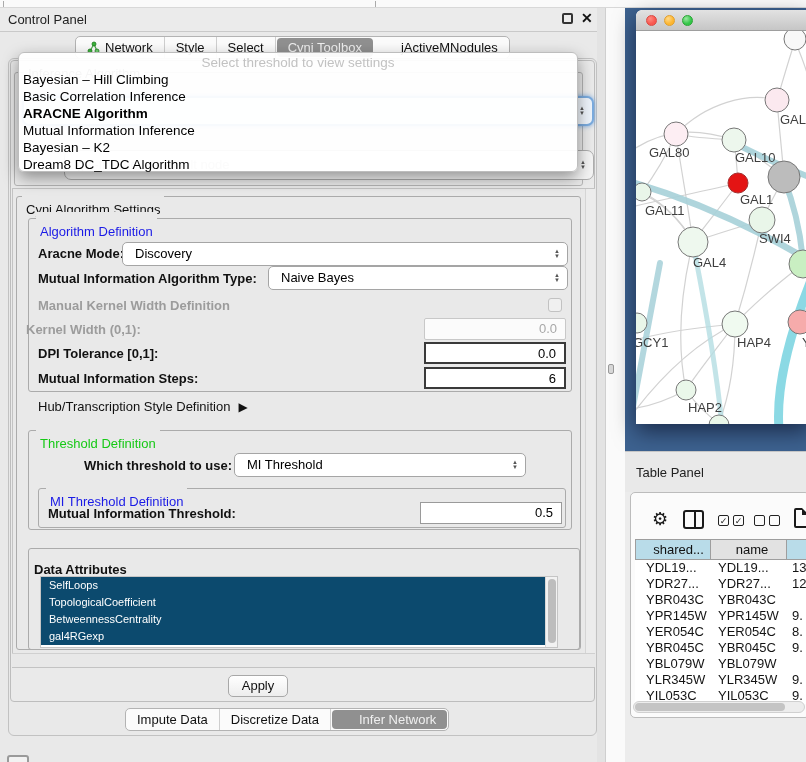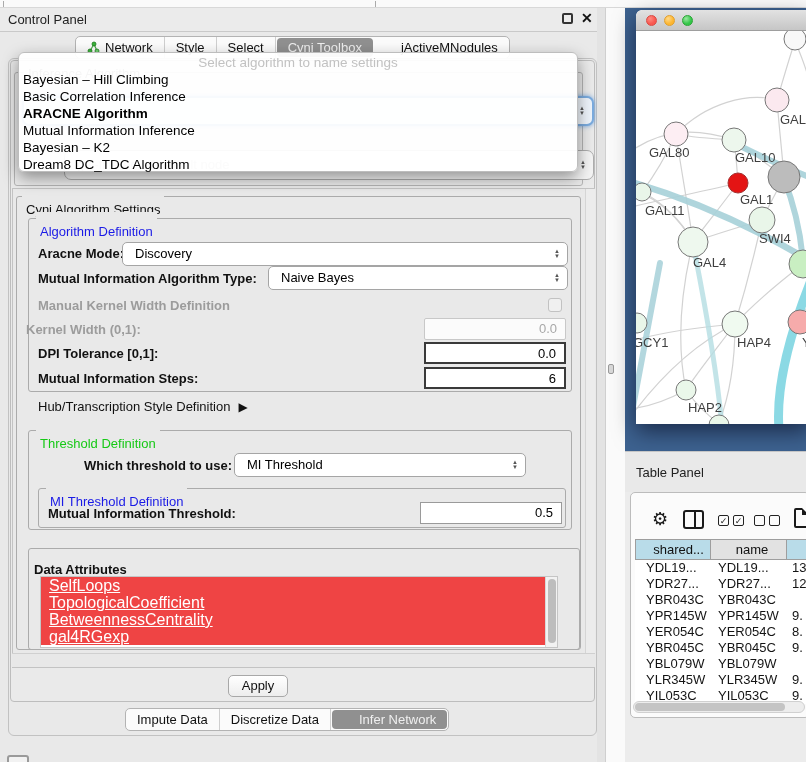--- a/index.html
+++ b/index.html
@@ -76,21 +76,21 @@
   #threshold-legend { left:36px; top:424px; }
   #mi-fieldset { left:38px; top:488px; width:528px; height:40px; }
   #mi-legend { left:46px; top:482px; }
 
   #sources-fieldset { left:28px; top:548px; width:552px; height:102px; }
   #sources-legend { left:36px; top:542px; color:#111;margin-top:44px; }
   #sources-arrow { font-size:11px; margin-left:6px; }
   #attr-label { left:34px; top:562px; }
   #attr-list { left:40px; top:576px; width:518px; height:72px; background:#fff; border:1px solid #c5c5c5; display:flex; overflow:hidden; }
   #attr-items { flex:1; }
-  .attr-item { height:17px; line-height:17px; background:#ef4444; color:#fff; font-size:16px; padding-left:8px; white-space:nowrap;text-decoration:underline; }
+  .attr-item { height:17px; line-height:17px; background:#0c4a6e; color:#fff; font-size:11px; padding-left:8px; white-space:nowrap; }
   #attr-scroll { width:12px; background:#f2f2f2; border-left:1px solid #d8d8d8; position:relative; }
   #attr-thumb { position:absolute; left:1.5px; top:2px; width:8px; height:64px; background:#bdbdbd; border-radius:4px; }
 
   #apply-btn { left:228px; top:675px; width:60px; height:22px; border:1px solid #a8a8a8; border-radius:5px; background:linear-gradient(#ffffff,#ededed); text-align:center; line-height:20px; font-size:13px; color:#111; }
 
   #mini-icon { left:7px; top:755px; width:22px; height:14px; border:2px solid #9a9a9a; border-radius:3px; background:#f2f2f2; }
 
   
   #div-strip1 { left:597px; top:8px; width:9px; height:754px; background:#e3e3e3; border-right:1px solid #cfcfcf; }
   #div-strip2 { left:606px; top:8px; width:19px; height:754px; background:#fafafa; }
@@ -191,21 +191,21 @@
   </div>
   <div class="abs" id="combo2">
     <div id="combo2-text">gal-filtered sif default node</div>
     <span class="combo-spin">
       <span>▲</span>
         <span>▼</span>
     </span>
   </div>
 
   <div class="abs" id="algo-popup">
-    <div id="popup-placeholder">Select algorithm to name settings</div>
+    <div id="popup-placeholder">Select threshold to view settings</div>
     <div id="algo-options">
 
     <div class="popup-item">Bayesian – Hill Climbing</div>
         <div class="popup-item">Basic Correlation Inference</div>
         <div class="popup-item bold">ARACNE Algorithm</div>
         <div class="popup-item">Mutual Information Inference</div>
         <div class="popup-item">Bayesian – K2</div>
         <div class="popup-item">Dream8 DC_TDC Algorithm</div>
       </div>
   </div>

